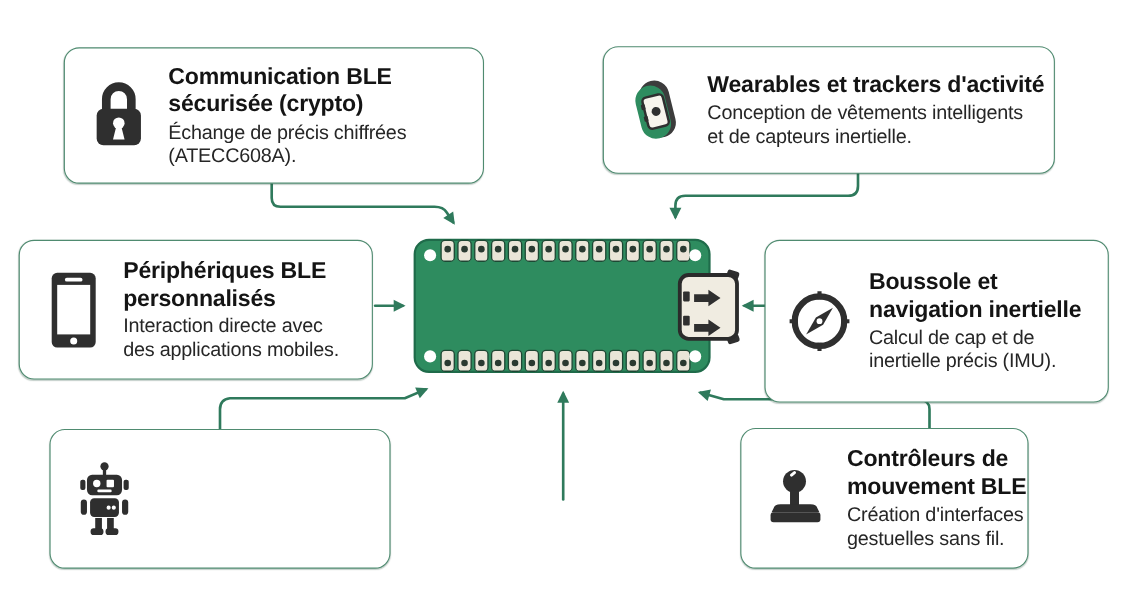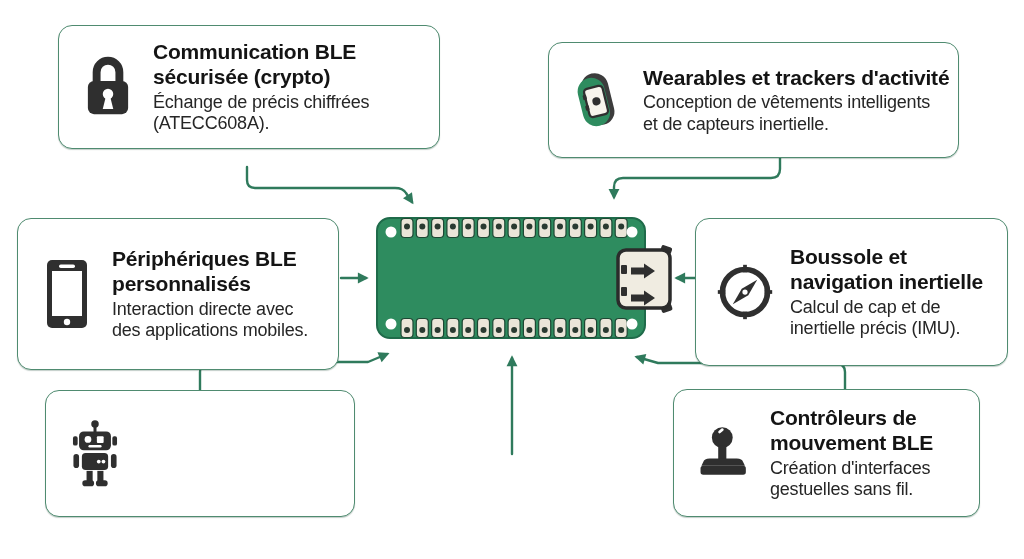--- a/index.html
+++ b/index.html
@@ -14,26 +14,26 @@
   .callout { position:absolute; display:flex; align-items:center; gap:14px;
              padding:6px 8px 6px 18px; background:#ffffff;
              border:1.6px solid var(--box-border,#4f8b70); border-radius:14px;
              box-shadow:0 1px 1px rgba(40,80,60,.28); }
   .icon-wrap { flex:0 0 62px; display:flex; justify-content:center; align-items:center; }
   .c-title { font-size:21px; font-weight:bold; line-height:1.2; letter-spacing:-0.2px;
              color:var(--title-text,#141414); white-space:pre; }
   .c-body  { font-size:18px; line-height:1.2; letter-spacing:-0.2px; margin-top:2px;
              color:var(--body-text,#262626); white-space:pre; }
 
-  .box1 { left:58px;  top:25px;  width:382px; height:124px; }
+  .box1 { left:58px;  top:43px;  width:382px; height:124px; }
   .box2 { left:548px; top:42px;  width:411px; height:116px; }
-  .box3 { left:17px;  top:218px; width:322px; height:152px; }
+  .box3 { left:17px;  top:218px; width:322px; height:127px; }
   .box4 { left:695px; top:218px; width:313px; height:148px; }
   .box5 { left:45px;  top:390px; width:310px; height:127px; }
-  .box6 { left:673px; top:389px; width:307px; height:128px;padding-left:20px; }
+  .box6 { left:673px; top:389px; width:262px; height:128px;padding-left:20px; }
 
   .board { position:absolute; left:375px; top:214px; }
   .pcb { fill:var(--pcb-green,#2e8c5f); stroke:var(--pcb-edge,#1f6b4a); stroke-width:2; }
   .icon-dark { fill:var(--icon-dark,#2f2f2f); }
   .icon-stroke { stroke:var(--icon-dark,#2f2f2f); fill:none; }
   .pcb-fill { fill:var(--pcb-green,#2e8c5f); }
 </style>
 </head>
 <body>
 

